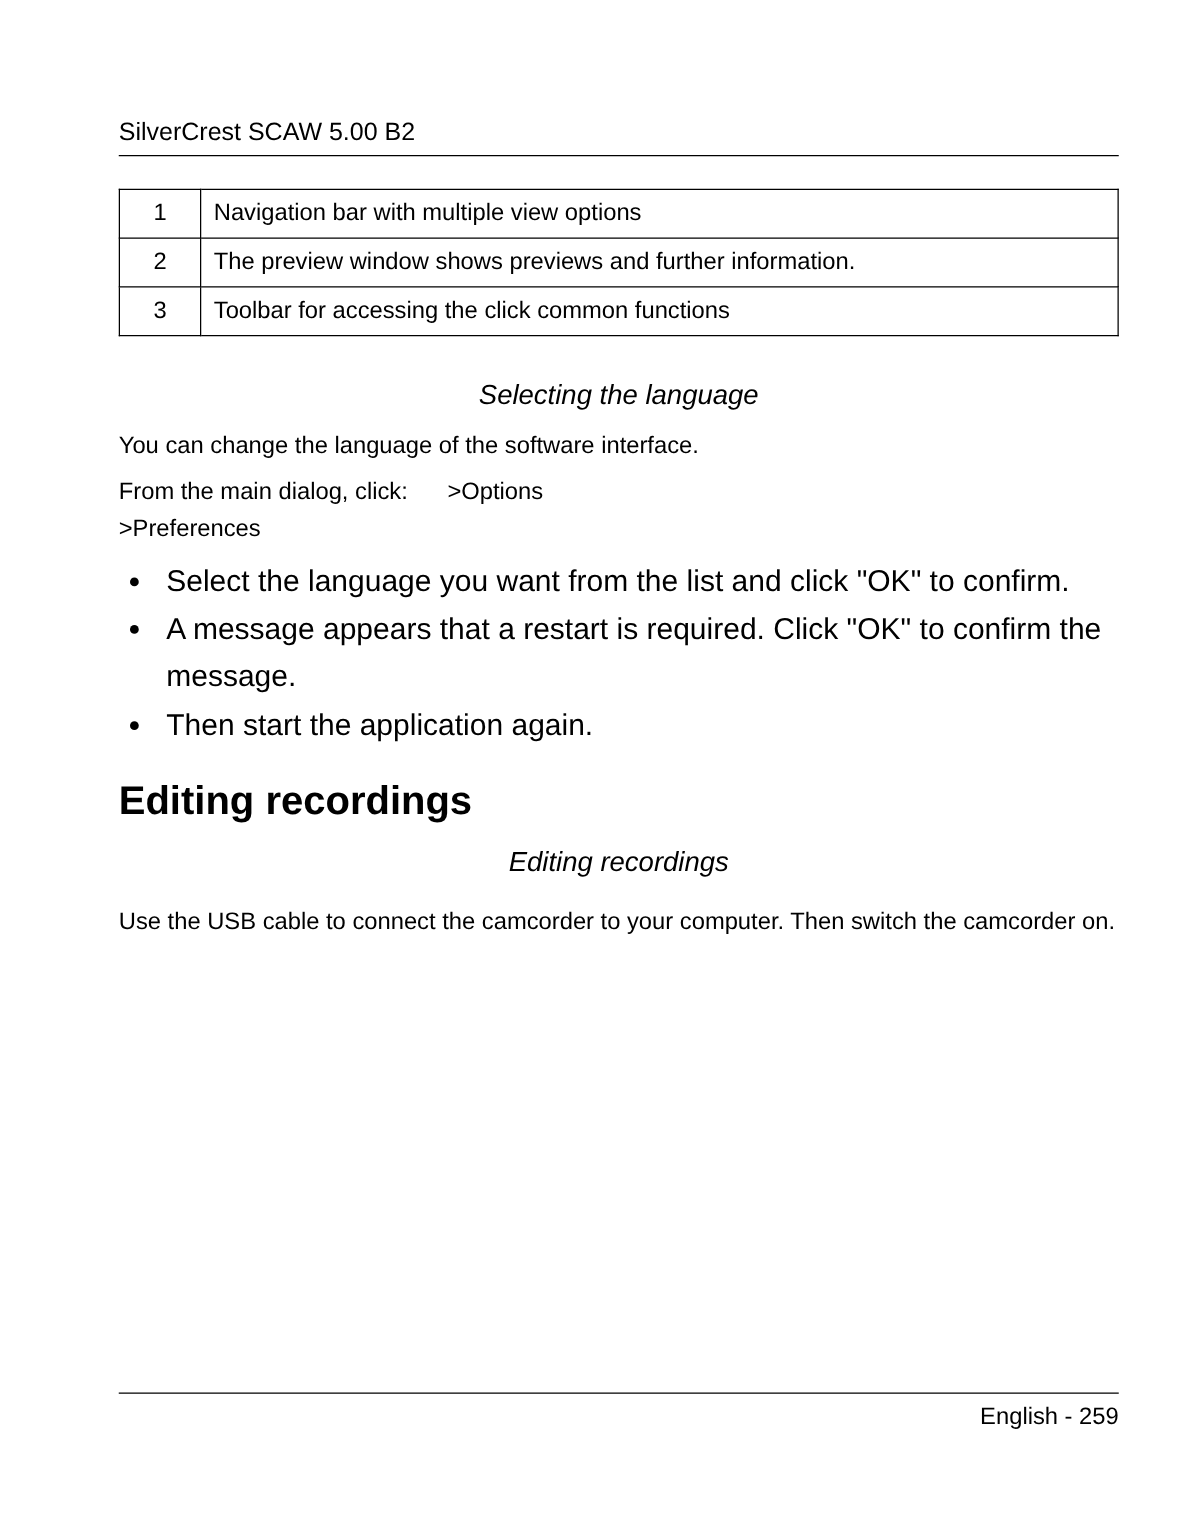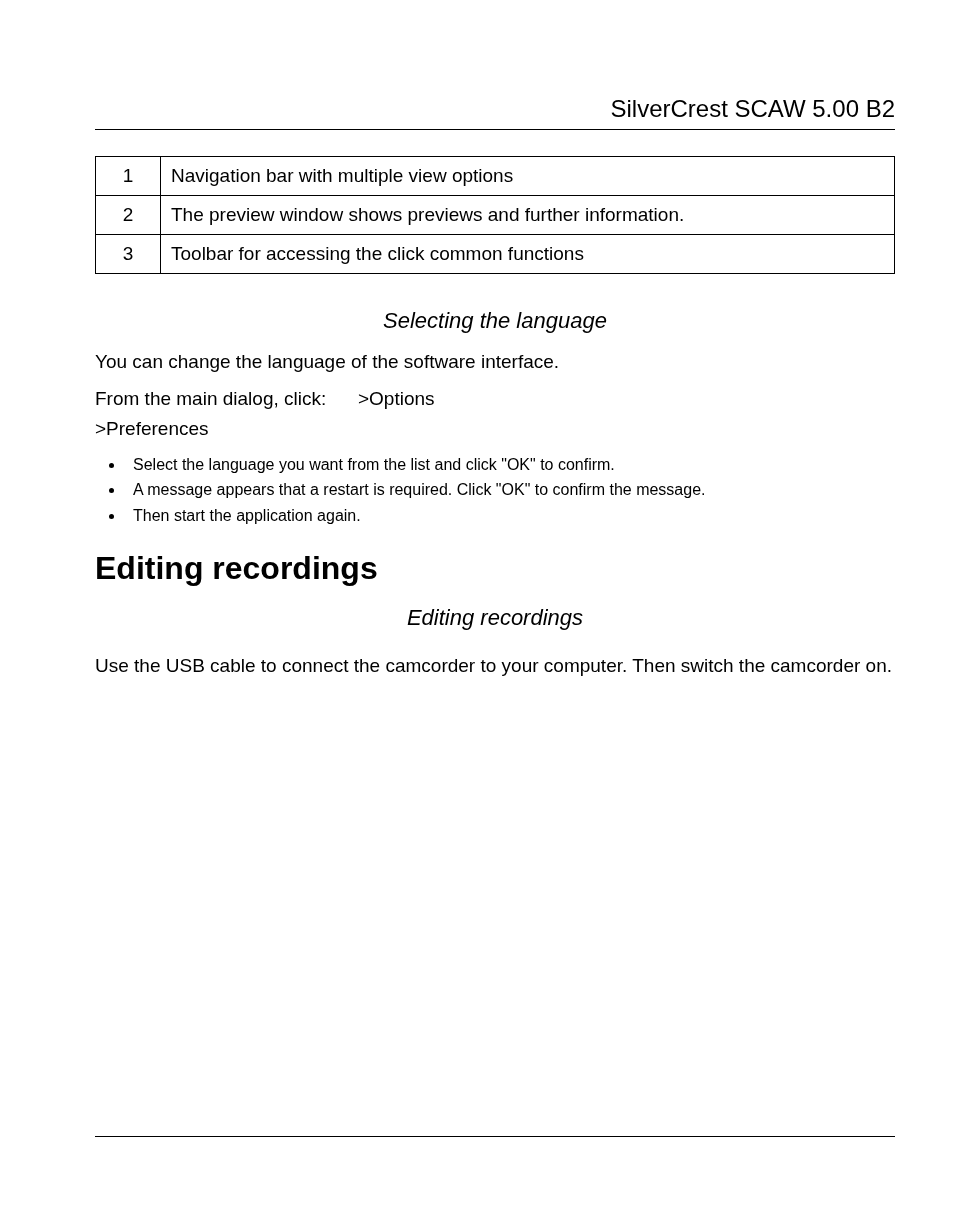--- a/index.html
+++ b/index.html
@@ -13,22 +13,21 @@
     position: relative;
   }
   .page {
     position: absolute;
     left: 95px;
     top: 95px;
     width: 800px;
     height: 1050px;
   }
   .header {
-    text-align: right;
-    font-size: 24px;
+    font-size: 20px;
     padding-bottom: 6px;
   }
   .hr {
     border: none;
     border-top: 1.5px solid #000;
     margin: 0 0 26px 0;
   }
   table.box {
     border-collapse: collapse;
     width: 100%;
@@ -53,21 +52,21 @@
   .body-text {
     font-size: 19px;
     line-height: 1.5;
     margin: 0 0 8px 0;
   }
   ul.bullets {
     margin: 6px 0 22px 0;
     padding-left: 30px;
   }
   ul.bullets li {
-    font-size: 16px;
+    font-size: 24px;
     line-height: 1.6;
     padding-left: 8px;
   }
   .h-bold {
     font-weight: 900;
     font-size: 32px;
     margin: 16px 0 10px 0;
   }
   .body-just {
     font-size: 19px;
@@ -130,15 +129,16 @@
     <li>A message appears that a restart is required. Click "OK" to confirm the message.</li>
     <li>Then start the application again.</li>
   </ul>
 
   <div class="h-bold">Editing recordings</div>
   <div class="h-italic">Editing recordings</div>
   <p class="body-just">Use the USB cable to connect the camcorder to your computer. Then switch the camcorder on.</p>
 
   <div class="footer">
     <hr class="footer-hr">
+    <div class="footer-text">English - 259</div>
   </div>
 
 </div>
 
 </body></html>

